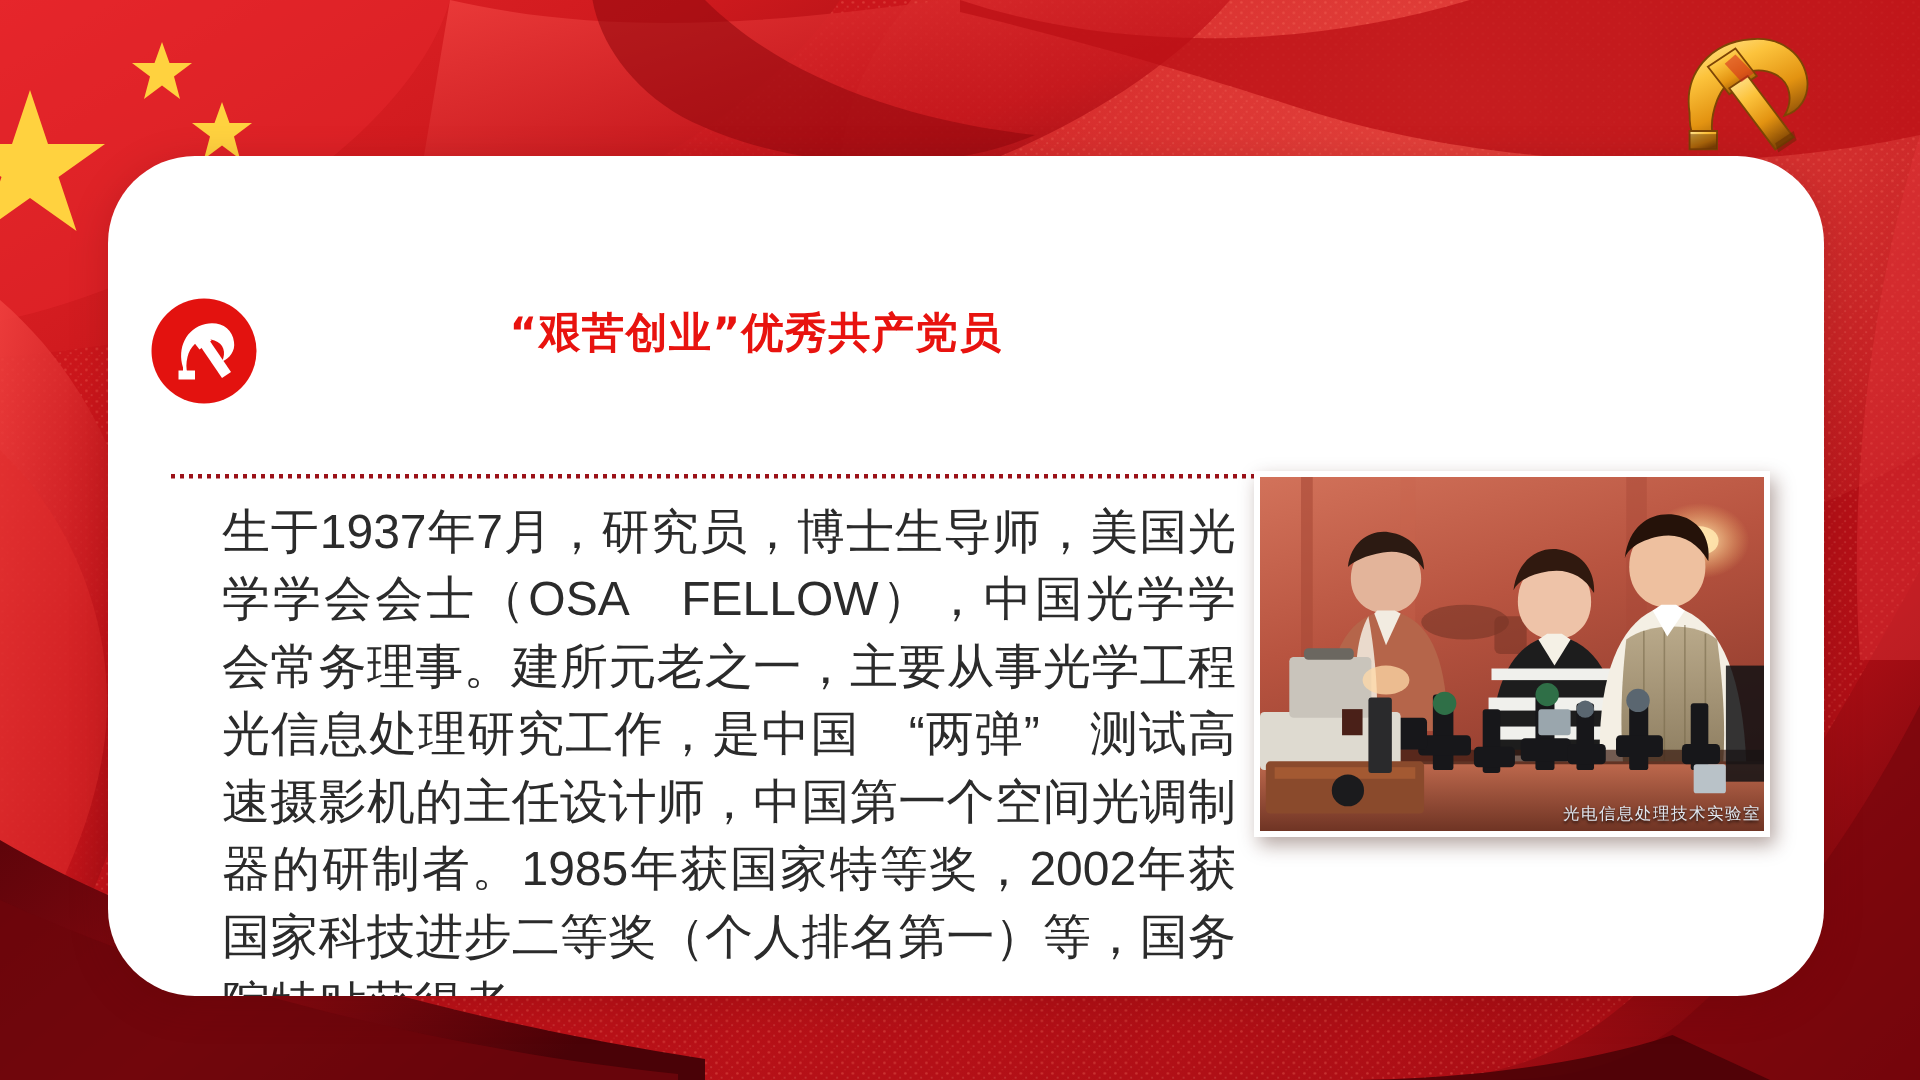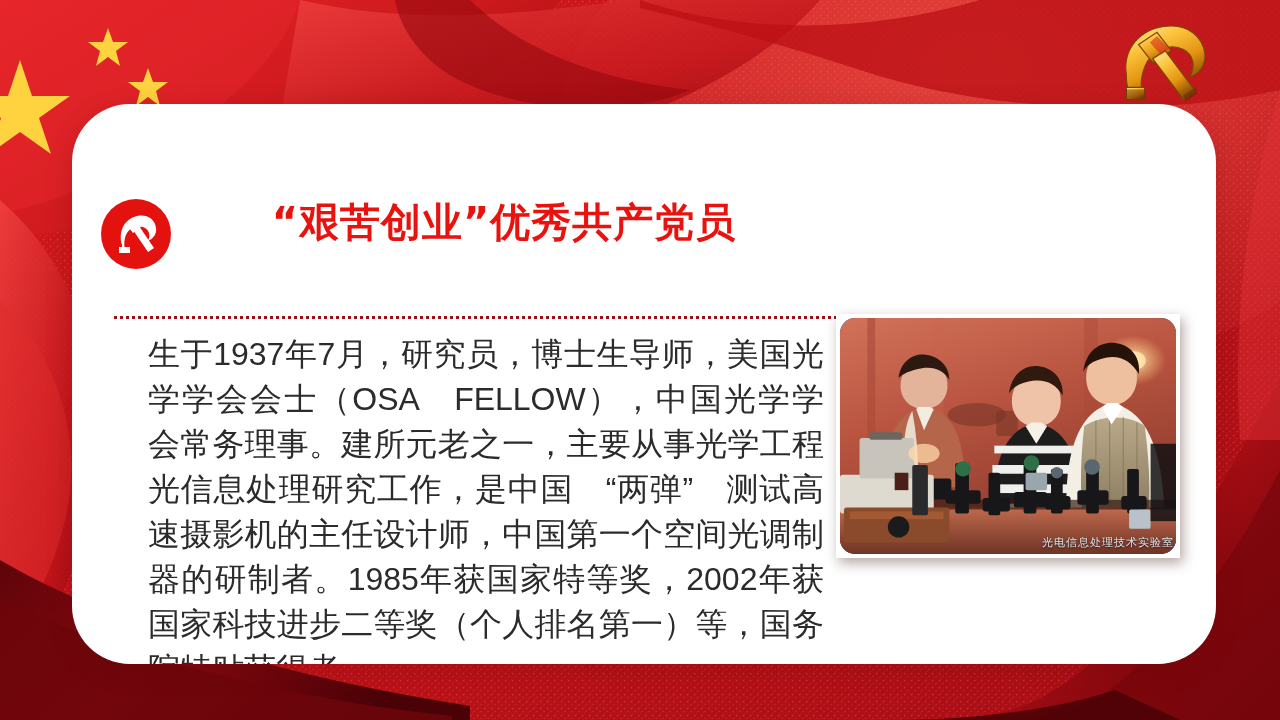--- a/index.html
+++ b/index.html
@@ -37,21 +37,21 @@
     left:0; top:2px;
     width:72px; height:72px;
   }
   #title-block {
     position:absolute;
     left:84px; top:0;
     width:640px;
     text-align:center;
   }
   #title-main {
-    font-size:40px;
+    font-size:28px;
     font-weight:bold;
     color:#e8130f;
     letter-spacing:1px;
     line-height:52px;
     white-space:nowrap;
     font-family:"DejaVu Sans","Liberation Sans",sans-serif;
   }
   #title-sub {
     font-size:38px;
     font-weight:bold;
@@ -94,21 +94,20 @@
     width:344px; height:244px;
     background:#fff;
     padding:4px;
     box-shadow:3px 5px 12px rgba(60,20,10,.38);
   }
   #photo {
     position:relative;
     width:100%; height:100%;
     overflow:hidden;
     background:#1d4ed8;
-    border-radius:15px;
   }
   #photo svg { display:block; width:100%; height:100%; }
   #photo-caption {
     position:absolute;
     right:2px; bottom:4px;
     font-size:11px;
     color:#dfe6ef;
     letter-spacing:1px;
     white-space:nowrap;
     text-shadow:0 1px 2px rgba(0,0,0,.8);

